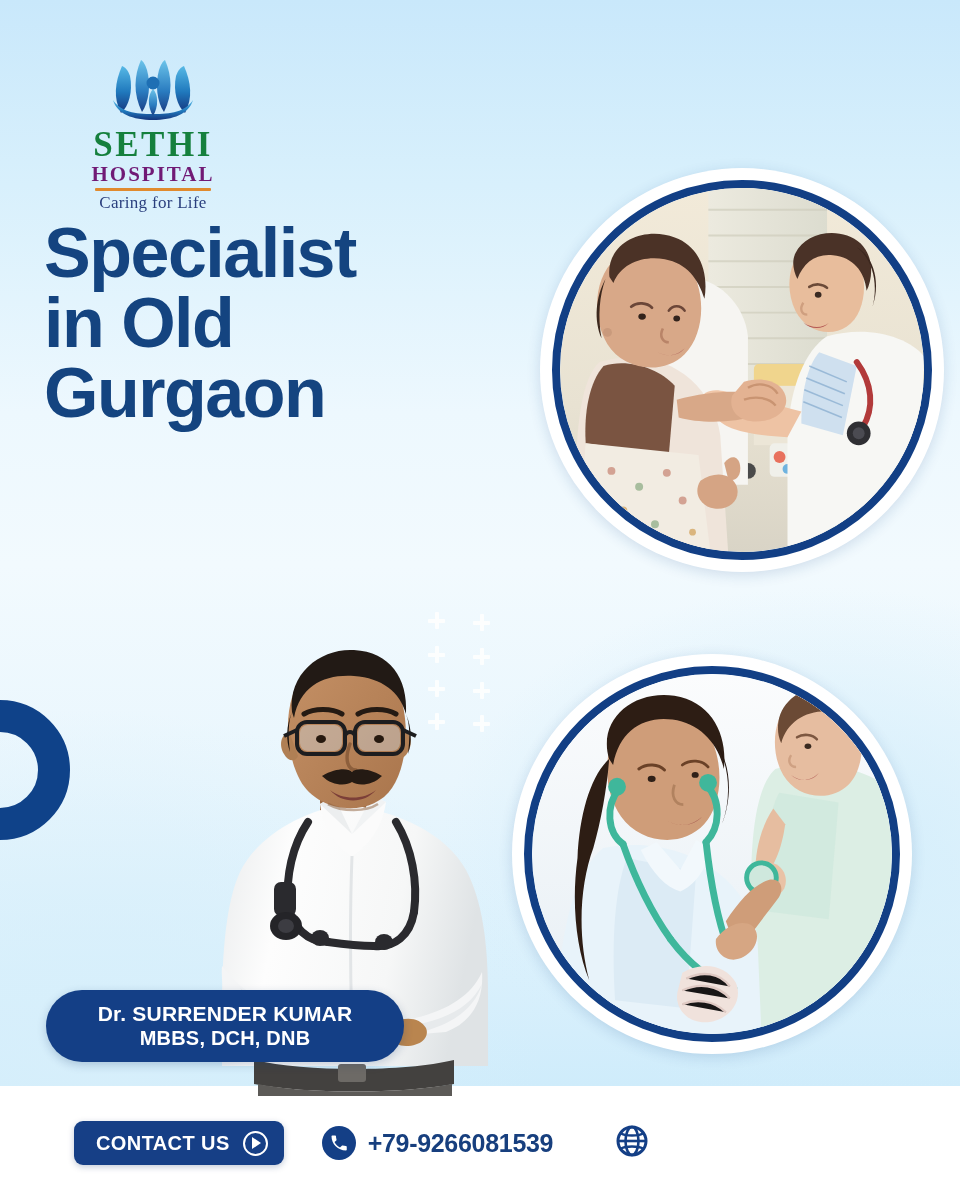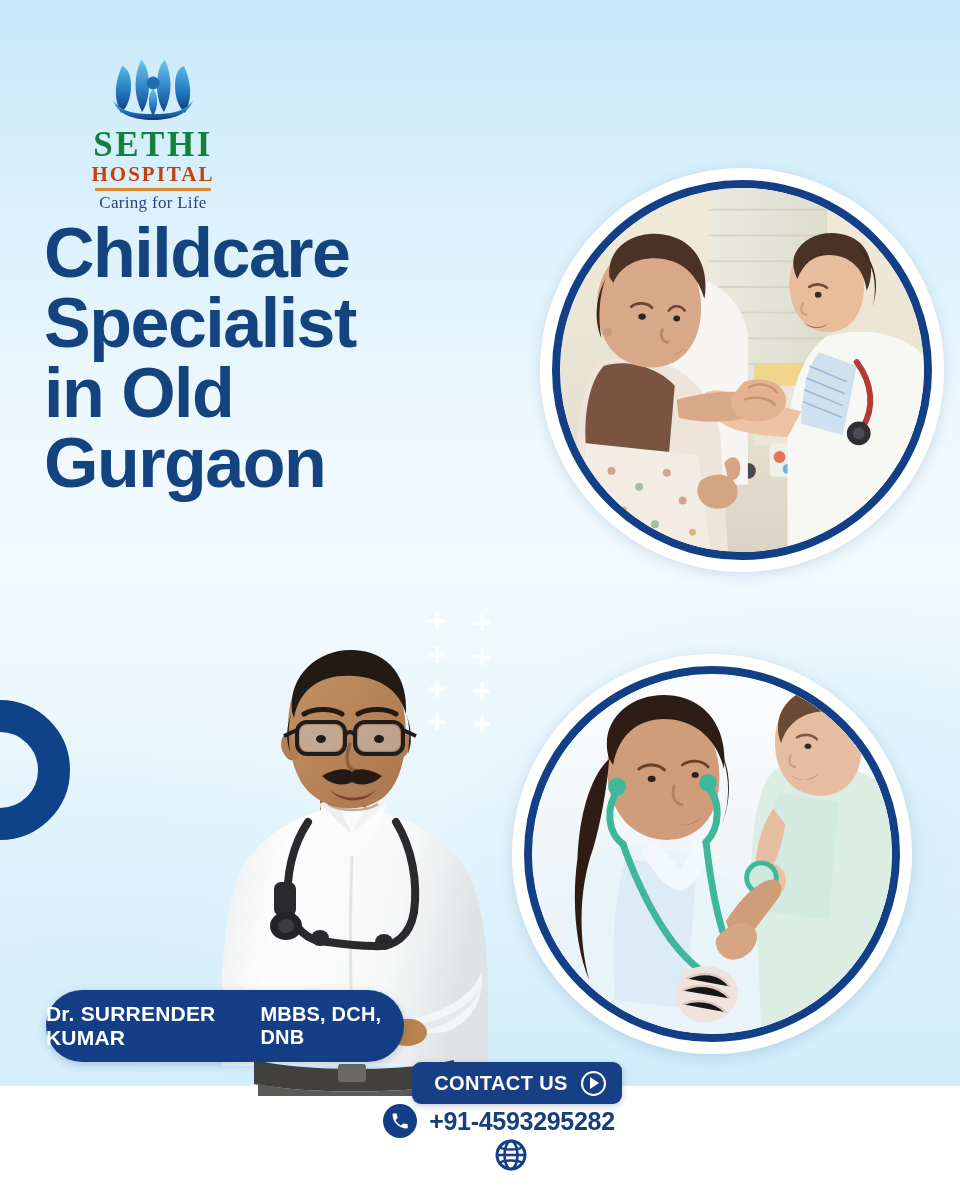--- a/index.html
+++ b/index.html
@@ -21,21 +21,21 @@
 
   
   .logo{position:absolute;left:68px;top:56px;width:170px;}
   .logo-mark{width:120px;height:70px;margin:0 auto;display:block;}
   .logo-sethi{
     text-align:center;font-family:"Liberation Serif",serif;font-weight:700;
     font-size:35px;letter-spacing:2.5px;color:#15803d;line-height:1;margin-top:1px;
   }
   .logo-hospital{
     text-align:center;font-family:"Liberation Serif",serif;font-weight:700;
-    font-size:21px;letter-spacing:2px;color:#c2410c;line-height:1;margin-top:2px;
+    font-size:21px;letter-spacing:2px;color:#701a75;line-height:1;margin-top:2px;
   }
   .logo-rule{width:116px;height:3px;background:#e08a2e;margin:3px auto 0 auto;border-radius:1px;}
   .logo-tag{
     text-align:center;font-family:"Liberation Serif",serif;
     font-size:17px;color:#2a3f7e;line-height:1;margin-top:3px;letter-spacing:.3px;
   }
 
   
   .headline{
     position:absolute;left:44px;top:218px;width:470px;
@@ -68,28 +68,28 @@
 
   #photo-top{left:540px;top:168px;width:404px;height:404px;}
   #photo-bottom{left:512px;top:654px;width:400px;height:400px;}
 
   
   .doctor{position:absolute;left:196px;top:636px;width:320px;height:460px;}
 
   
   .name-pill{
     position:absolute;left:46px;top:990px;width:358px;height:72px;border-radius:36px;
-    background:#143f86;display:flex;flex-direction:row;align-items:center;justify-content:center;
+    background:#143f86;display:flex;flex-direction:column;align-items:center;justify-content:center;
     box-shadow:0 3px 10px rgba(13,50,104,.22);
   }
   .name-pill .n1{color:#fff;font-size:21px;font-weight:700;letter-spacing:.2px;line-height:1.15;}
   .name-pill .n2{color:#fff;font-size:20px;font-weight:700;letter-spacing:.2px;line-height:1.15;}
 
   
-  .contact-row{position:absolute;left:0;top:1062px;width:960px;height:114px;display:flex;align-items:center;flex-direction:column;}
+  .contact-row{position:absolute;left:0;top:1086px;width:960px;height:114px;display:flex;align-items:center;}
   .contact-btn{
     margin-left:74px;height:44px;padding:0 16px 0 22px;border-radius:9px;background:#163f86;
     display:flex;align-items:center;gap:13px;cursor:pointer;border:none;
     box-shadow:0 2px 6px rgba(15,48,100,.25);
   }
   .contact-btn .lbl{color:#fff;font-size:20px;font-weight:700;letter-spacing:.4px;}
   .arrow-circle{width:25px;height:25px;border-radius:50%;border:2px solid #fff;
     display:flex;align-items:center;justify-content:center;box-sizing:border-box;}
   .arrow-circle i{display:block;width:0;height:0;border-left:9px solid #fff;
     border-top:6px solid transparent;border-bottom:6px solid transparent;margin-left:3px;}
@@ -139,21 +139,20 @@
 
       <circle cx="60" cy="27" r="6.5" fill="#1e6fb4"></circle>
     </svg>
     <div class="logo-sethi">SETHI</div>
     <div class="logo-hospital">HOSPITAL</div>
     <div class="logo-rule"></div>
     <div class="logo-tag">Caring for Life</div>
   </div>
 
   <div class="headline">
-    <span class="ln">Childcare</span>
     <span class="ln">Specialist</span>
     <span class="ln">in Old</span>
     <span class="ln">Gurgaon</span>
   </div>
 
   <div class="ring-left"></div>
 
   <div class="plus-grid">
     <span class="plus" style="left:0;top:0"></span>
     <span class="plus" style="left:45px;top:2px"></span>
@@ -448,21 +447,21 @@
           <i></i>
         </span>
     </div>
 
     <div class="contact-item" id="phone-item">
       <span class="icon-badge">
         <svg width="20" height="20" viewBox="0 0 24 24" fill="#ffffff">
           <path d="M6.6 10.8c1.4 2.8 3.8 5.2 6.6 6.6l2.2-2.2c.3-.3.7-.4 1.1-.2 1.2.4 2.5.6 3.8.6.6 0 1 .4 1 1V20c0 .6-.4 1-1 1C10.7 21 3 13.3 3 4c0-.6.4-1 1-1h3.4c.6 0 1 .4 1 1 0 1.3.2 2.6.6 3.8.1.4 0 .8-.2 1.1l-2.2 1.9z"></path>
         </svg>
       </span>
-      <span class="txt">+91-4593295282</span>
+      <span class="txt">+79-9266081539</span>
     </div>
 
     <div class="contact-item" id="web-item">
       <span>
         <svg width="34" height="34" viewBox="0 0 34 34">
           <circle cx="17" cy="17" r="14" fill="none" stroke="#143f86" stroke-width="3"></circle>
           <ellipse cx="17" cy="17" rx="6.5" ry="14" fill="none" stroke="#143f86" stroke-width="2.6"></ellipse>
           <line x1="3" y1="17" x2="31" y2="17" stroke="#143f86" stroke-width="2.6"></line>
           <path d="M6 9.5 C11 12.2 23 12.2 28 9.5" fill="none" stroke="#143f86" stroke-width="2.4"></path>
           <path d="M6 24.5 C11 21.8 23 21.8 28 24.5" fill="none" stroke="#143f86" stroke-width="2.4"></path>

